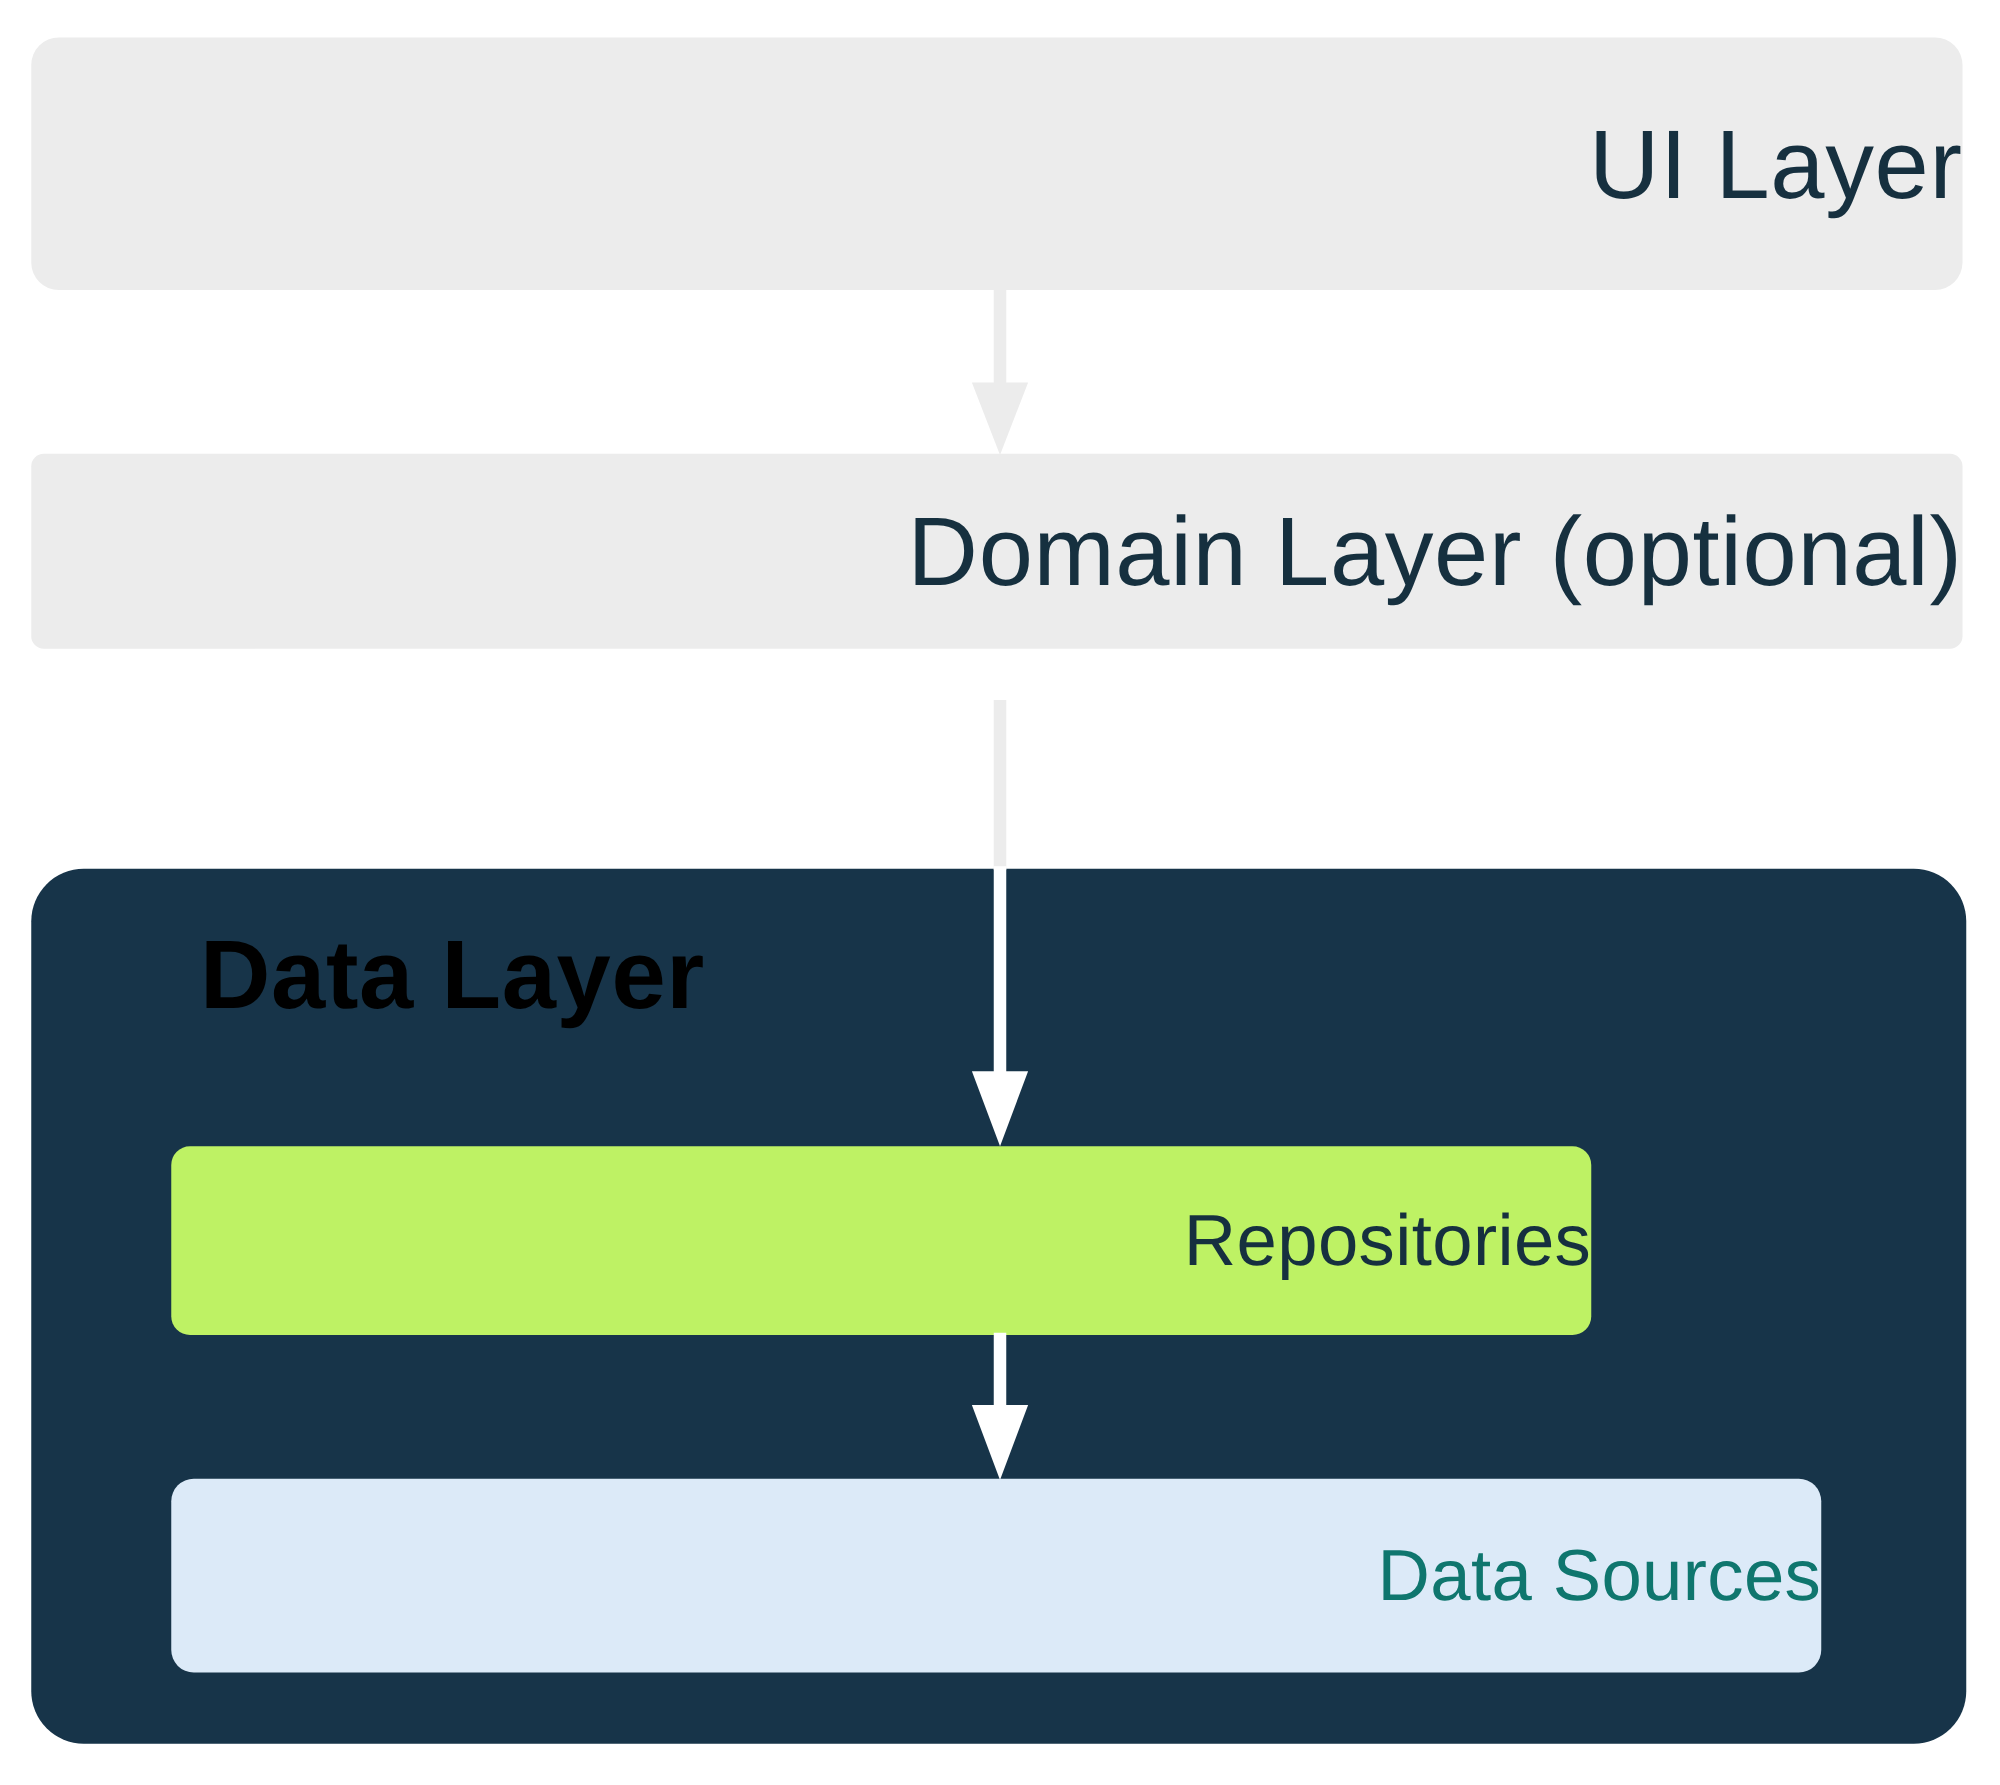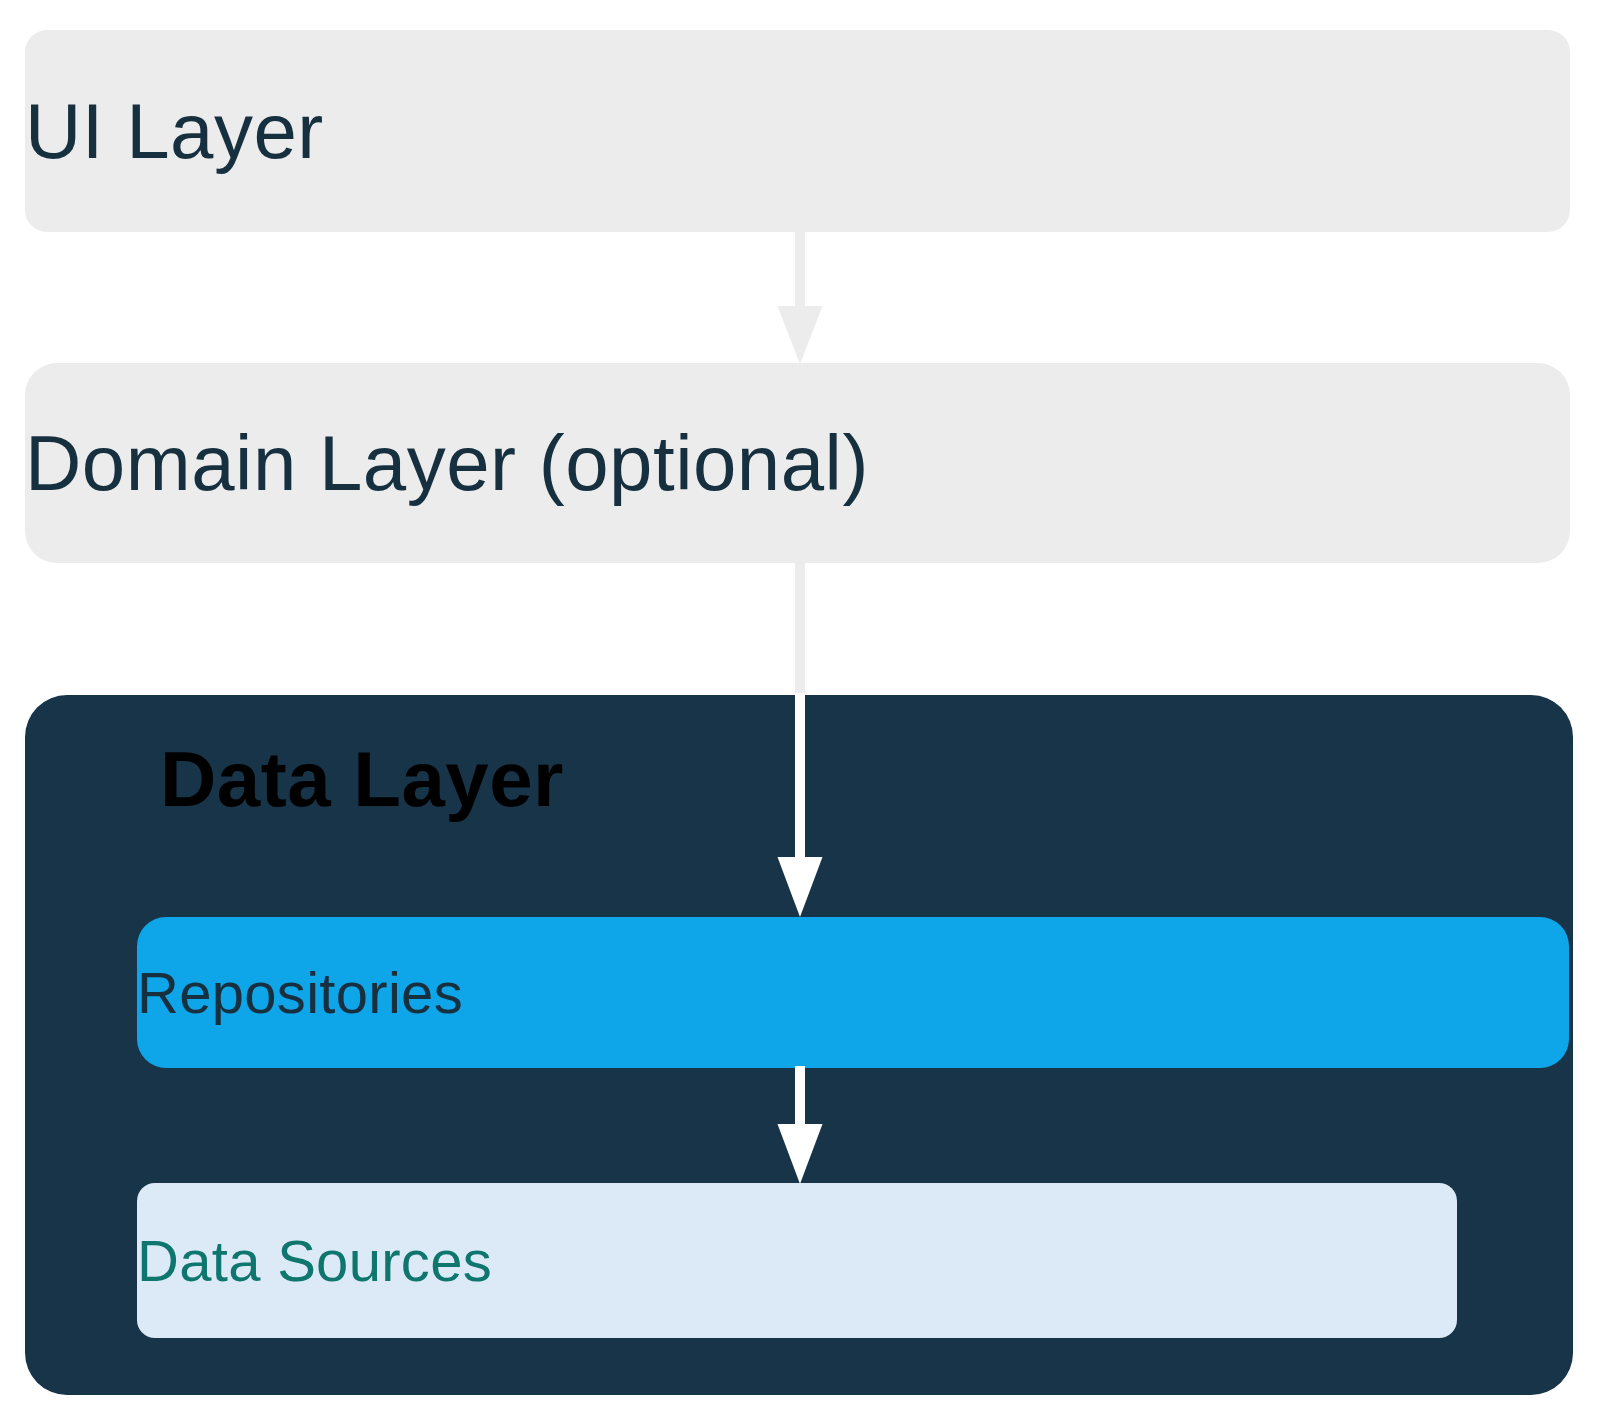--- a/index.html
+++ b/index.html
@@ -15,21 +15,21 @@
     width: 1600px;
     height: 1428px;
     background: #ffffff;
     overflow: hidden;
   }
   .box {
     position: absolute;
     box-sizing: border-box;
     display: flex;
     align-items: center;
-    justify-content: flex-start;
+    justify-content: flex-end;
   }
   
   #ui-layer-box {
     left: 25px;
     top: 30px;
     width: 1545px;
     height: 202px;
     background: #ECECEC;
     border-radius: 22px;
   }
@@ -38,23 +38,23 @@
     font-weight: 400;
     color: #16303F;
     letter-spacing: 0.5px;
     line-height: 1;
   }
   
   #domain-layer-box {
     left: 25px;
     top: 363px;
     width: 1545px;
-    height: 200px;
+    height: 156px;
     background: #ECECEC;
-    border-radius: 32px;
+    border-radius: 10px;
   }
   #domain-layer-label {
     font-size: 78px;
     font-weight: 400;
     color: #16303F;
     letter-spacing: 0.5px;
     line-height: 1;
   }
   
   #data-layer-box {
@@ -74,24 +74,24 @@
     font-weight: 700;
     color: #000000;
     letter-spacing: 0.5px;
     line-height: 1;
     white-space: nowrap;
   }
   
   #repositories-box {
     left: 137px;
     top: 917px;
-    width: 1432px;
+    width: 1136px;
     height: 151px;
-    background: #0ea5e9;
-    border-radius: 29px;
+    background: #bef264;
+    border-radius: 15px;
   }
   #repositories-label {
     font-size: 58px;
     font-weight: 400;
     color: #16303F;
     letter-spacing: 0.3px;
     line-height: 1;
   }
   
   #data-sources-box {

